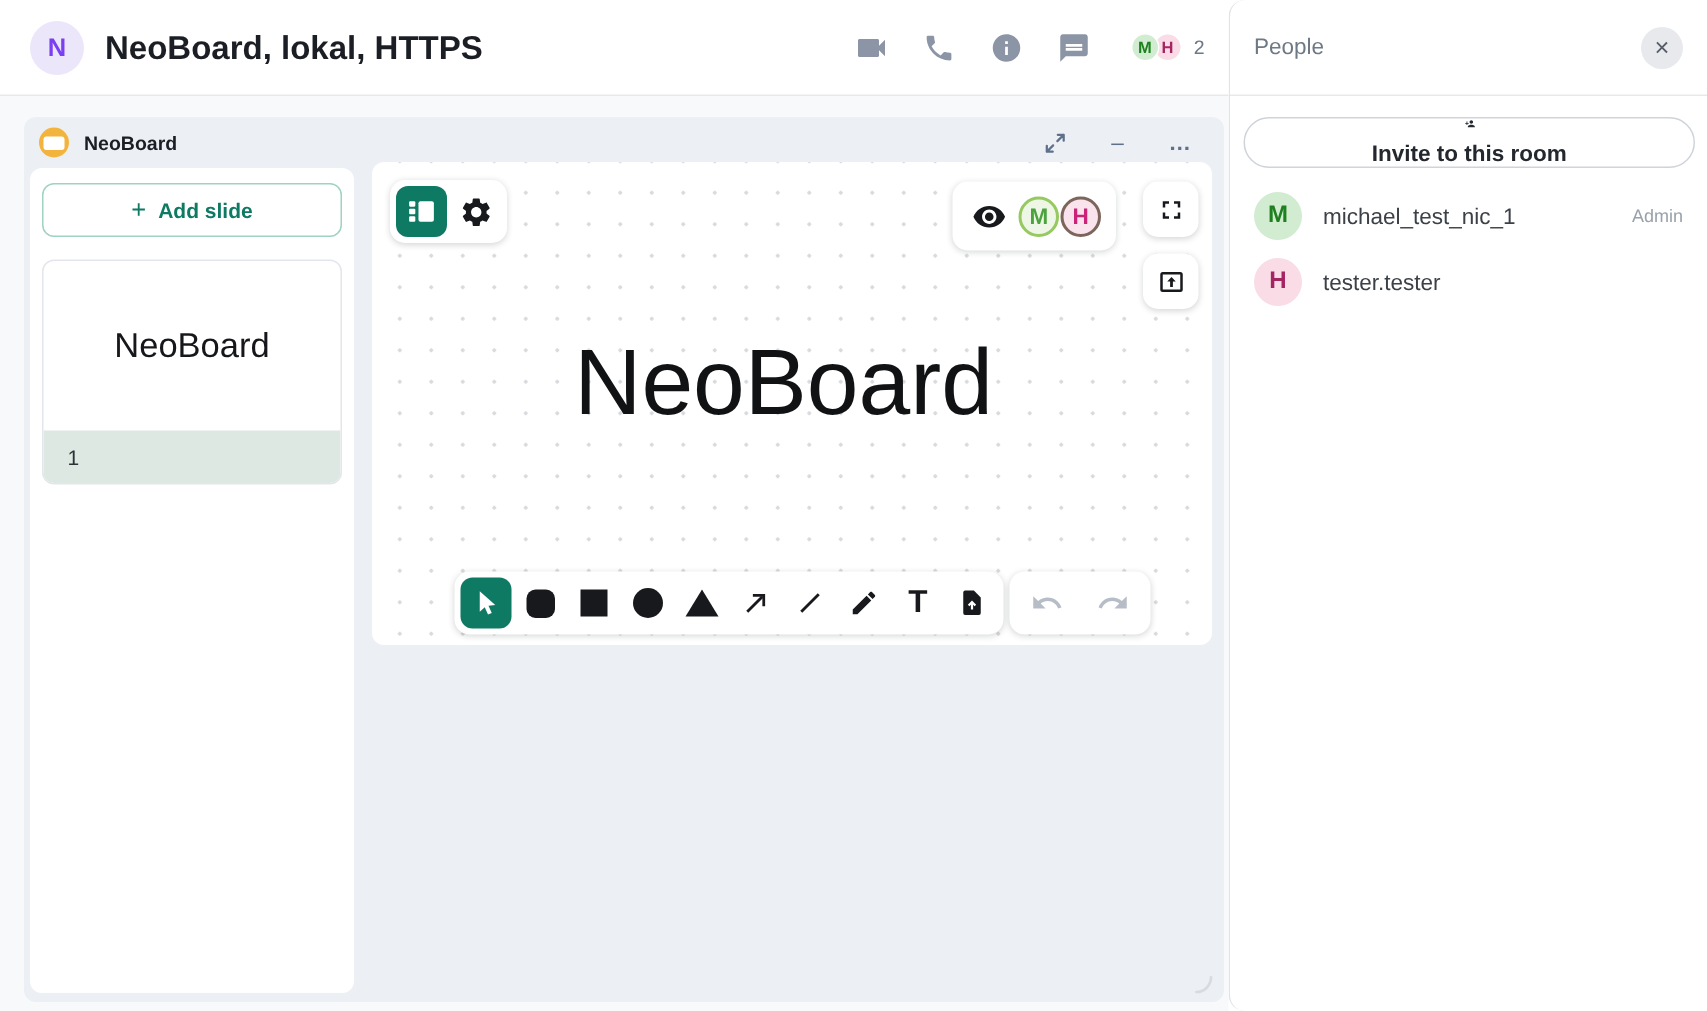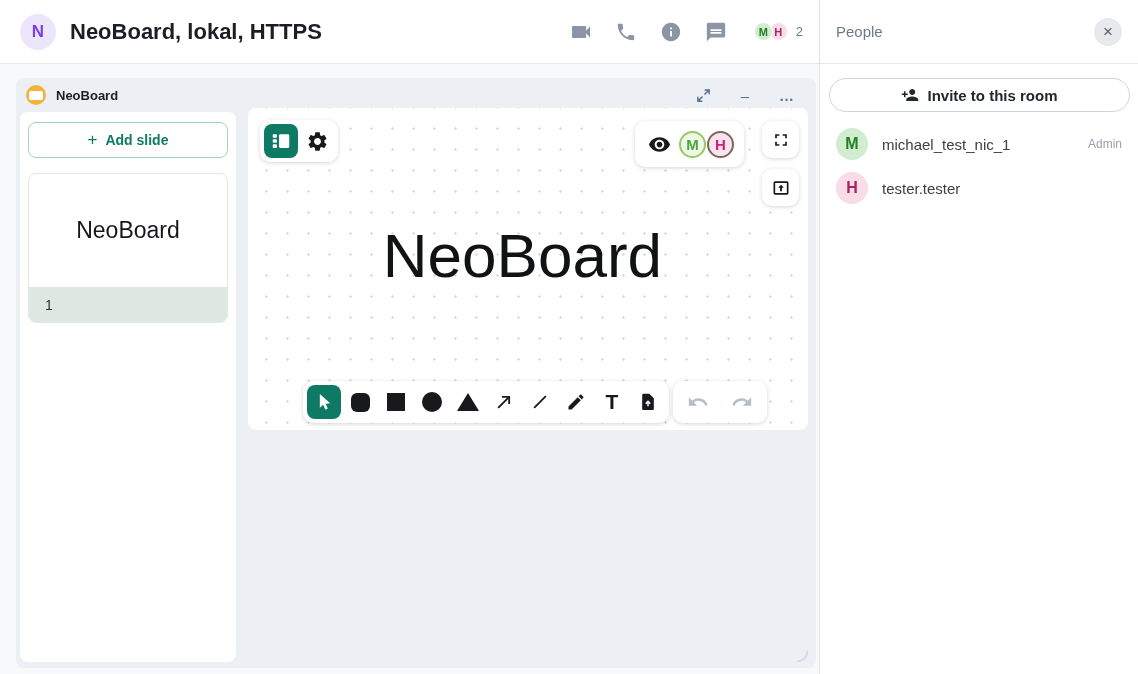--- a/index.html
+++ b/index.html
@@ -72,28 +72,28 @@
     box-shadow:0 1px 4px rgba(23,25,28,.18); display:flex; align-items:center; justify-content:center; cursor:pointer; }
   #fullscreen-btn { right:9px; top:13px; }
   #upload-frame-btn { right:9px; top:61px; }
 
   #toolbar-main { left:55px; top:273px; }
   #undo-redo { left:425px; top:273px; padding:4px 8px; gap:10px; }
 
   .resize-handle { position:absolute; right:6px; bottom:4px; }
 
   
-  #sidebar { position:absolute; left:819px; top:0; width:319px; height:674px; background:#fff; border-left:1px solid #e0e4e8; }
+  #sidebar { position:absolute; left:819px; top:0; width:319px; height:674px; background:#fff; border-left:1px solid #e0e4e8;border-radius:11px; }
   #sidebar-header { height:64px; border-bottom:1px solid #e6e9ec; display:flex; align-items:center; padding:0 16px; }
   .sidebar-title { font-size:15px; color:#6e7986; }
   .close-btn { margin-left:auto; width:28px; height:28px; border-radius:50%; background:#e7e9ec; color:#565d69;
     display:flex; align-items:center; justify-content:center; font-size:17px; cursor:pointer; }
   #invite-btn { margin:14px 15px 10px 9px; height:34px; border:1px solid #cfd4da; border-radius:17px; background:#fff;
     display:flex; align-items:center; justify-content:center; gap:8px; font-size:15px; font-weight:bold; color:#23272e;
-    cursor:pointer; width:301px; }
+    cursor:pointer; width:301px;flex-direction:column; }
   .member-row { display:flex; align-items:center; padding:0 16px; height:44px; cursor:pointer; }
   .member-av { width:32px; height:32px; border-radius:50%; display:flex; align-items:center; justify-content:center;
     font-size:16px; font-weight:bold; }
   .mav-m { background:#d2ecd2; color:#1f801f; }
   .mav-h { background:#f9dce6; color:#a42561; }
   .member-name { margin-left:14px; font-size:15px; color:#3c4148; }
   .member-role { margin-left:auto; font-size:12px; color:#99a1ab; }
 
   svg { display:block; }
 </style>

